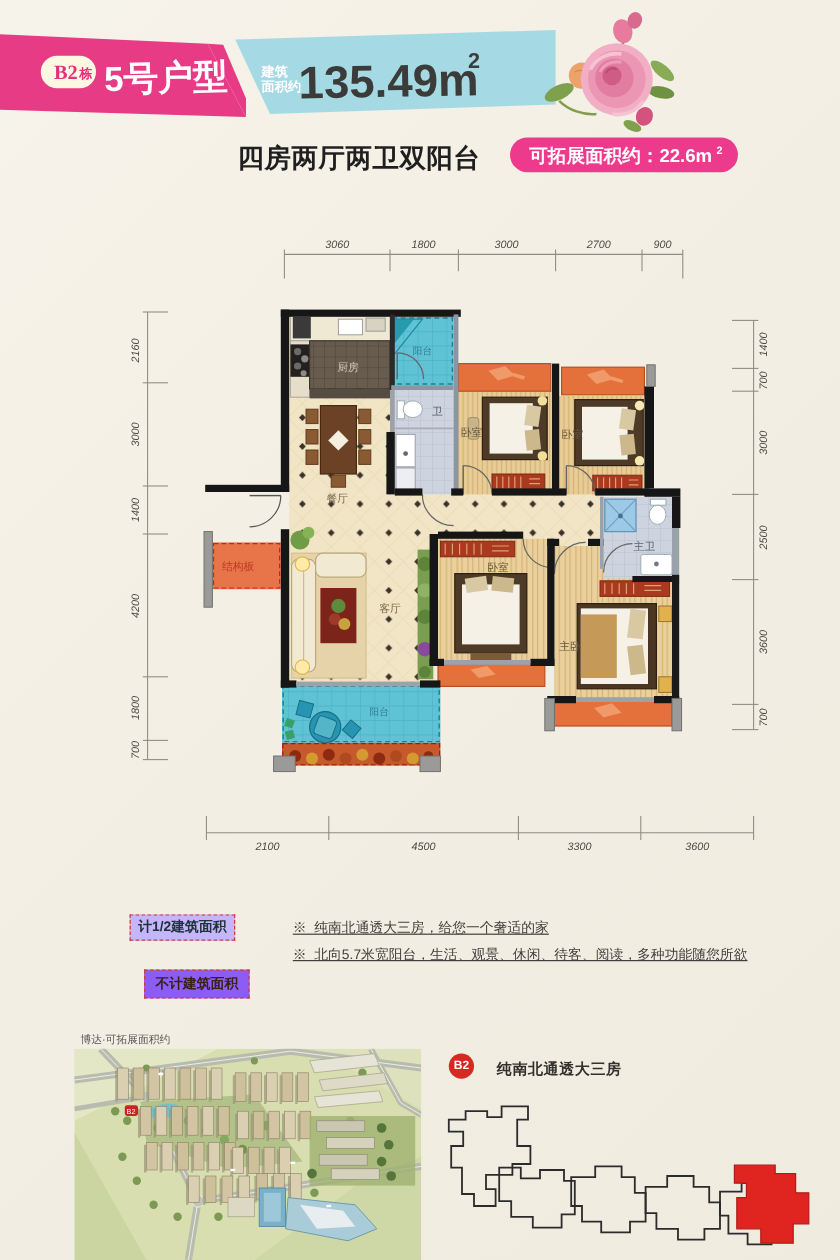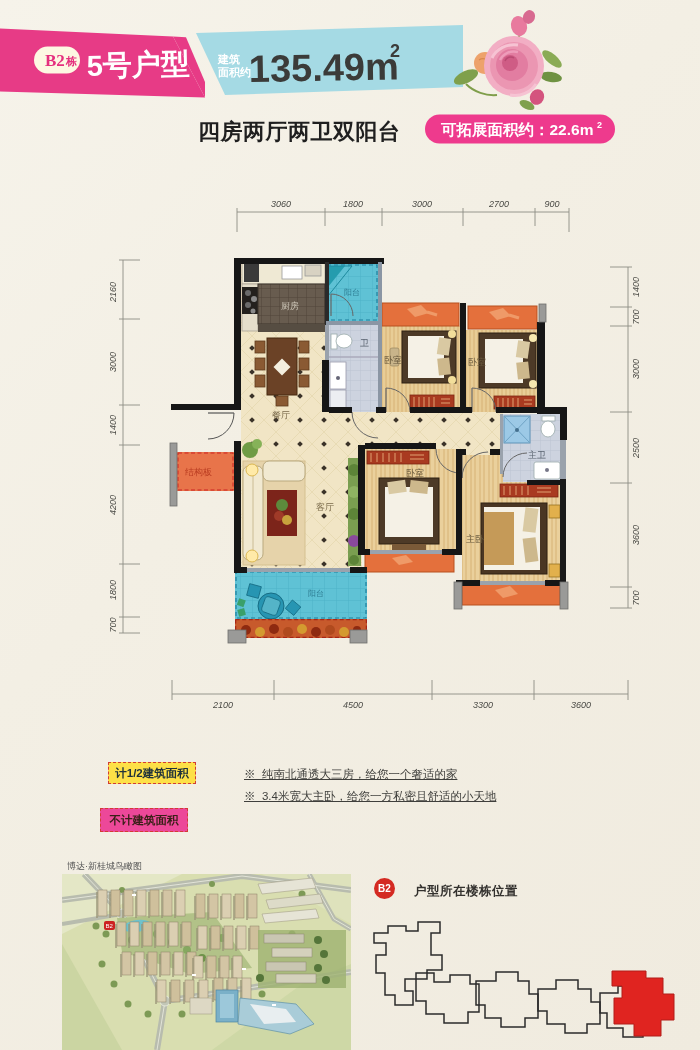--- a/index.html
+++ b/index.html
@@ -577,30 +577,30 @@
     <line x1="628" y1="680" x2="628" y2="700"></line>
   </g>
   <g fill="#4a4a45" font-size="9" font-style="italic" text-anchor="middle">
     <text x="223" y="708">2100</text>
     <text x="353" y="708">4500</text>
     <text x="483" y="708">3300</text>
     <text x="581" y="708">3600</text>
   </g>
 </svg>
 
-<div class="abs" style="left:108px;top:762px;width:86px;height:20px;background:#fde047;border:1px dashed #d23c34;color:#20323a;font-size:11.5px;font-weight:bold;text-align:center;line-height:20px;">计1/2建筑面积</div>
-
-<div class="abs" style="left:100px;top:808px;width:86px;height:22px;background:#ec4899;border:1px dashed #d23c34;color:#3a2018;font-size:11.5px;font-weight:bold;text-align:center;line-height:22px;">不计建筑面积</div>
+<div class="abs" style="left:108px;top:762px;width:86px;height:20px;background:#c4b5fd;border:1px dashed #d23c34;color:#20323a;font-size:11.5px;font-weight:bold;text-align:center;line-height:20px;">计1/2建筑面积</div>
+
+<div class="abs" style="left:120px;top:808px;width:86px;height:22px;background:#8b5cf6;border:1px dashed #d23c34;color:#3a2018;font-size:11.5px;font-weight:bold;text-align:center;line-height:22px;">不计建筑面积</div>
 
 <div class="abs" style="left:244px;top:763px;width:420px;font-size:11.5px;color:#3f3f3c;line-height:22.2px;text-decoration:underline;">
   <div>※&nbsp; 纯南北通透大三房，给您一个奢适的家</div>
-  <div>※&nbsp; 3.4米宽大主卧，给您一方私密且舒适的小天地</div>
+  <div>※&nbsp; 北向5.7米宽阳台，生活、观景、休闲、待客、阅读，多种功能随您所欲</div>
 </div>
 
-<div class="abs" style="left:67px;top:860px;font-size:9px;color:#555;">博达·新桂城鸟瞰图</div>
+<div class="abs" style="left:67px;top:860px;font-size:9px;color:#555;">博达·可拓展面积约</div>
 
 <svg class="abs" style="left:62px;top:874px;" width="289" height="176" viewBox="0 0 289 176">
   <rect width="289" height="176" fill="#d9deb0"></rect>
   <polygon points="0,0 120,0 0,60" fill="#e4e7c6"></polygon>
   <polygon points="0,70 60,176 0,176" fill="#cbd5a2"></polygon>
   <polygon points="240,110 289,90 289,176 150,176" fill="#ced8a6"></polygon>
   <polygon points="200,0 289,0 289,50" fill="#dee2bc"></polygon>
   <g stroke="#b8bcae" fill="none">
     <path d="M0,26 L180,2 L289,16" stroke-width="6"></path>
     <path d="M22,0 L60,40 L103,127 L95,176" stroke-width="6"></path>
@@ -747,21 +747,21 @@
       <rect x="180" y="94" width="4" height="2"></rect>
     <rect x="70" y="20" width="4" height="2"></rect>
       <rect x="210" y="130" width="4" height="2"></rect>
   </g>
   <rect x="42" y="47" width="11" height="9" rx="2" fill="#cc2222"></rect>
   <text x="43.5" y="54" font-size="6" fill="#fff">B2</text>
 </svg>
 
 <div class="abs" style="left:374px;top:878px;width:21px;height:21px;border-radius:50%;background:#d42a22;color:#fff;font-size:10px;font-weight:bold;text-align:center;line-height:21px;">B2</div>
 
-<div class="abs" style="left:414px;top:883px;font-size:12.5px;font-weight:bold;color:#33312e;letter-spacing:0.5px;">户型所在楼栋位置</div>
+<div class="abs" style="left:414px;top:883px;font-size:12.5px;font-weight:bold;color:#33312e;letter-spacing:0.5px;">纯南北通透大三房</div>
 
 <svg class="abs" style="left:360px;top:905px;" width="340" height="145" viewBox="0 0 340 145">
   <g fill="none" stroke="#2b2b2b" stroke-width="1.5">
     <path d="M14,28 h14 v-7 h18 v5 h12 v-9 h22 v11 h-9 v22 h11 v15 h-15 v9 h-22 v12 h8 v14 h-18 v-10 h-10 v-22 h-9 v-18 h10 v-12 h-12 z"></path>
     <path d="M56,68 h18 v9 h16 v-7 h20 v9 h9 v28 h-11 v11 h-24 v-9 h-18 v-13 h-10 z"></path>
     <path d="M116,76 h20 v-9 h22 v9 h11 v13 h9 v24 h-13 v9 h-24 v-9 h-16 v-13 h-9 z"></path>
     <path d="M178,84 h18 v-9 h22 v9 h13 v13 h9 v22 h-13 v9 h-22 v-9 h-18 v-13 h-9 z"></path>
     <path d="M240,88 h18 v-7 h20 v7 h11 v15 h7 v20 h-13 v9 h-20 v-9 h-16 v-15 h-7 z"></path>
   </g>
   <path d="M252,66 h34 v7 h17 v16 h11 v26 h-13 v16 h-27 v-12 h-20 v-26 h8 v-12 h-10 z" fill="#e02420" stroke="#b21c18" stroke-width="1"></path>

